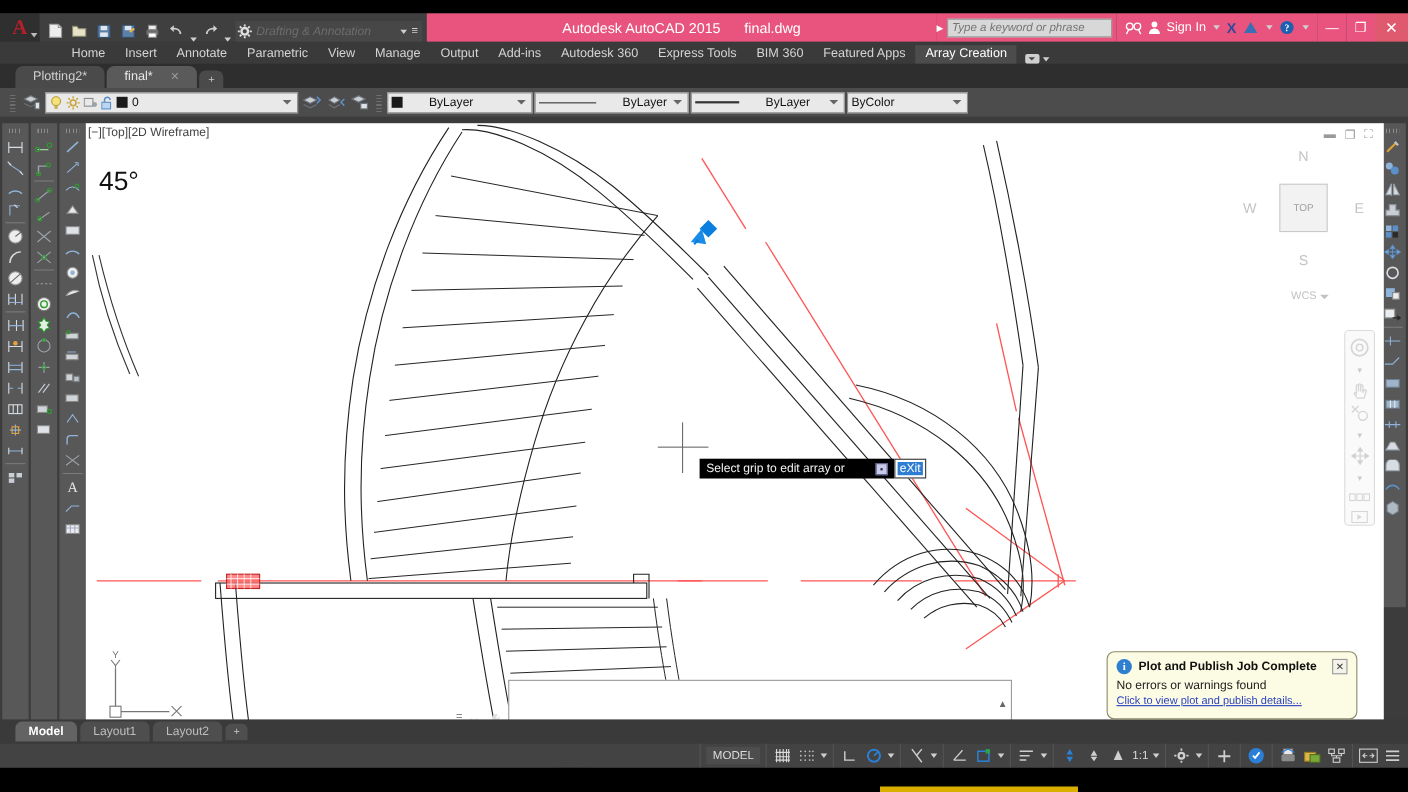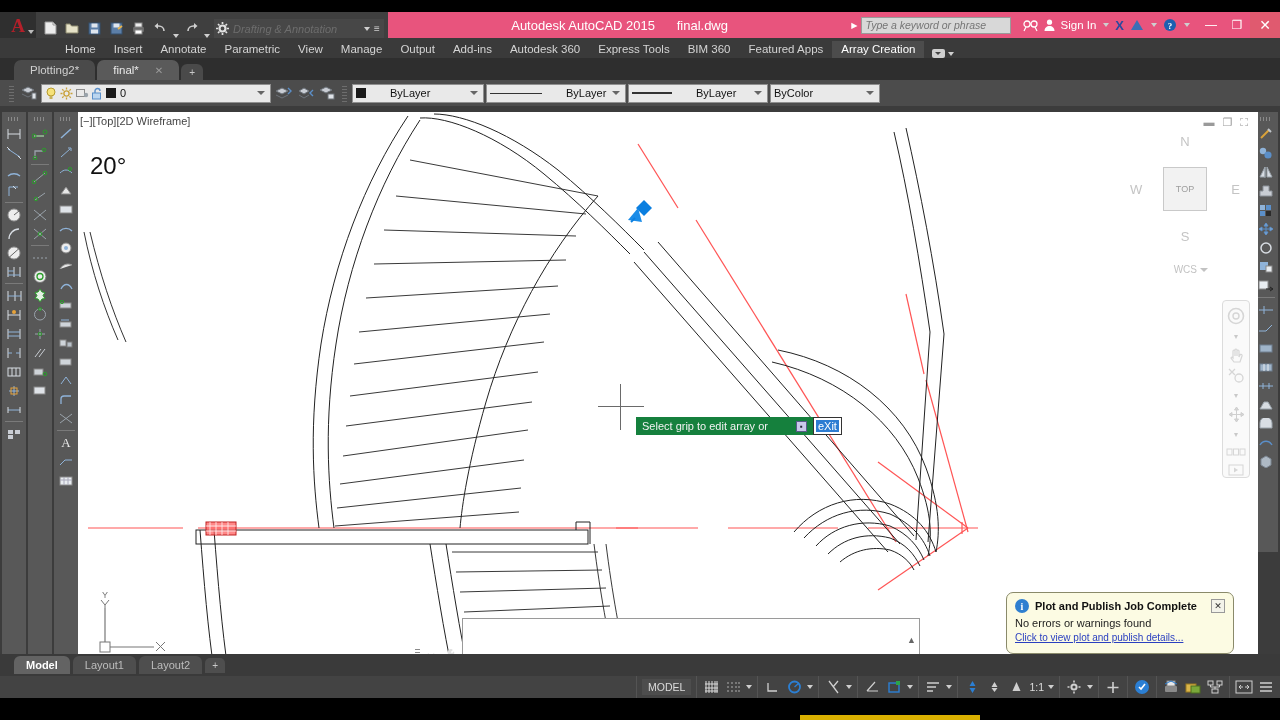--- a/index.html
+++ b/index.html
@@ -140,21 +140,21 @@
                 color:#c9c9c9;font-size:12px;}
 
   
   .crosshair { position:absolute; z-index:7; }
   .crosshair:before,.crosshair:after { content:""; position:absolute; background:#6a6a6a; }
   .crosshair:before { left:0; top:22px; width:46px; height:1px; }
   .crosshair:after { left:22px; top:0; width:1px; height:46px; }
 
   
   .dyninput { position:absolute; z-index:9; display:flex; align-items:stretch; }
-  .di-main { background:#15803d; color:#f2f2f2; font-size:11px; padding:3px 6px;
+  .di-main { background:#000000; color:#f2f2f2; font-size:11px; padding:3px 6px;
              display:flex; align-items:center; gap:28px; white-space:nowrap; }
   .di-btn { width:11px;height:11px;background:#c9c9ea;border:1px solid #5a5a8a;
             display:flex;align-items:center;justify-content:center;font-size:8px;color:#223;}
   .di-field { background:#fff; border:1px solid #333; padding:2px 2px; display:flex; align-items:center;}
   .di-field span { background:#2d7dd2; color:#fff; font-size:11px; padding:0 2px; }
 
   
   .cmdhist { position:absolute; z-index:8; font-family:"DejaVu Sans Mono", monospace;
              font-size:10.5px; color:#f0f0f0; }
   .cmdhist div { background:#6f6f6f; display:inline-block; padding:0 2px; margin-bottom:2px;
@@ -862,21 +862,21 @@
     <div class="ti">
         <svg width="16" height="13" viewBox="0 0 16 13">
           <path d="M3 4l5-3 5 3v6l-5 3-5-3z" fill="#aeb9c4" stroke="#7d8793"></path>
         </svg>
       </div>
   </div>
 
   <div class="canvas">
 
     <span class="vplabel">[−][Top][2D Wireframe]</span>
-    <span class="angle-label">20°</span>
+    <span class="angle-label">45°</span>
 
     <div class="vp-ctrls">
       <span>▬</span>
       <span>❐</span>
       <span>⛶</span>
     </div>
 
     <div class="viewcube">
       <span class="vc-n">N</span>
       <span class="vc-s">S</span>

